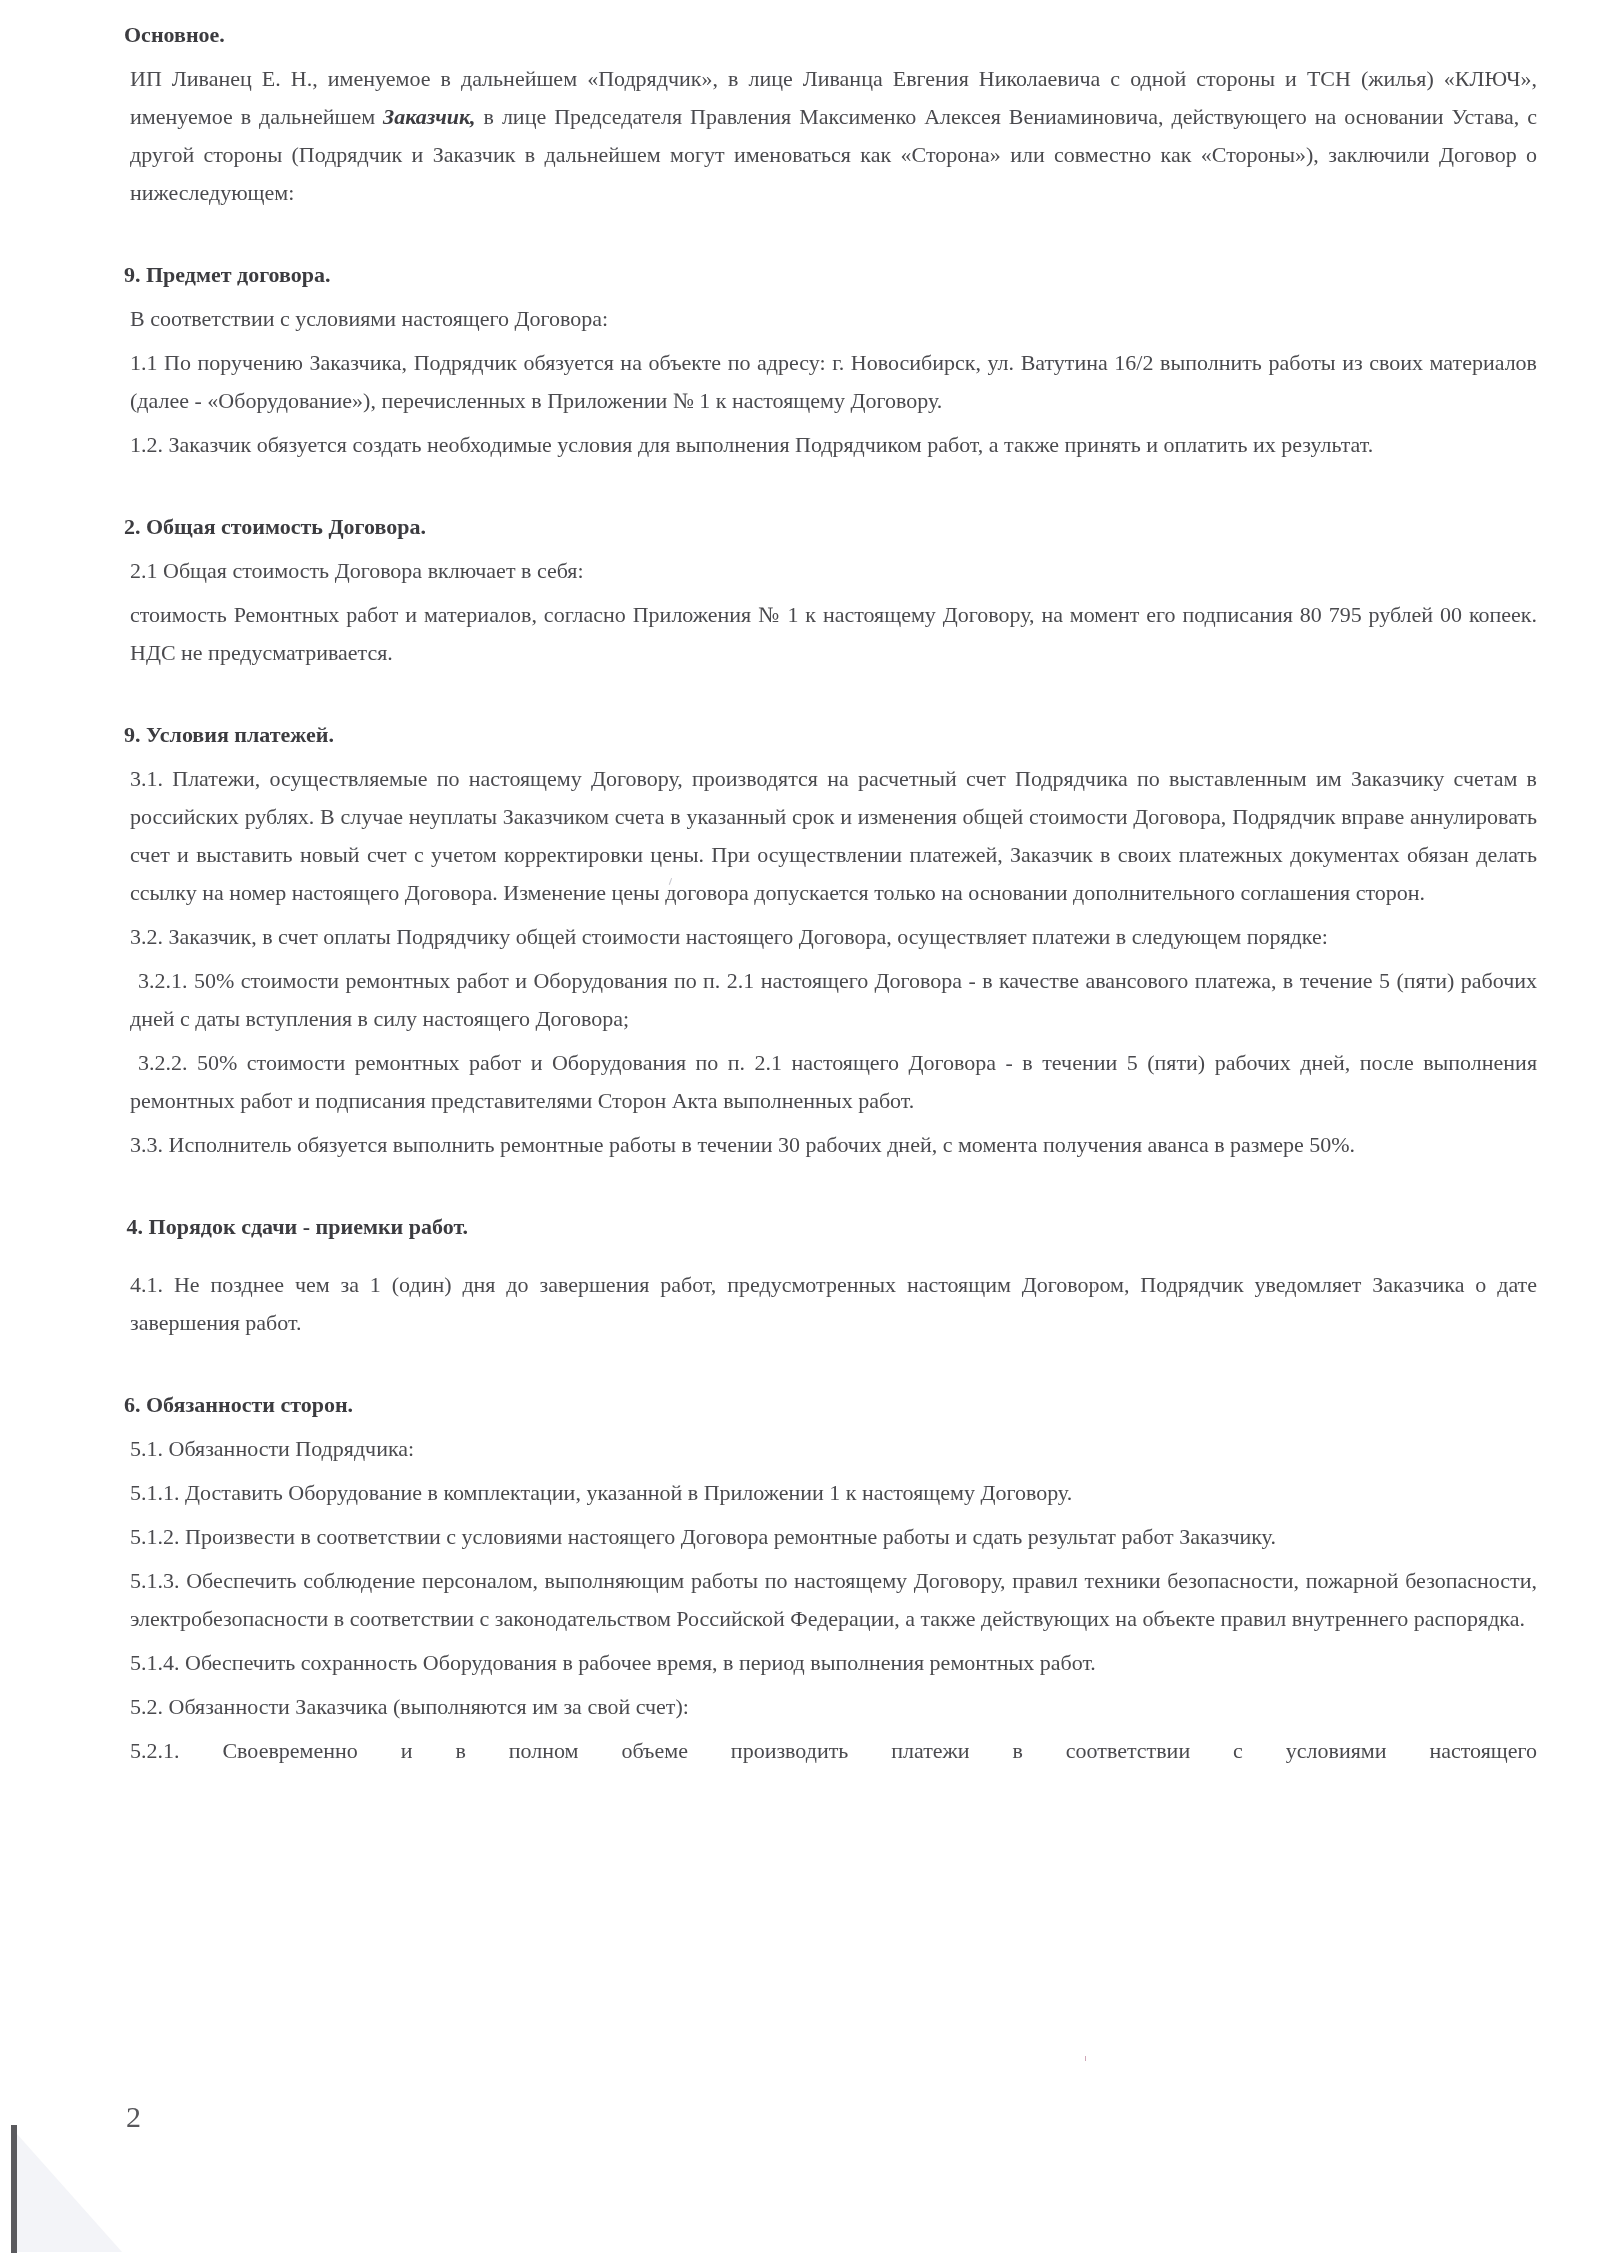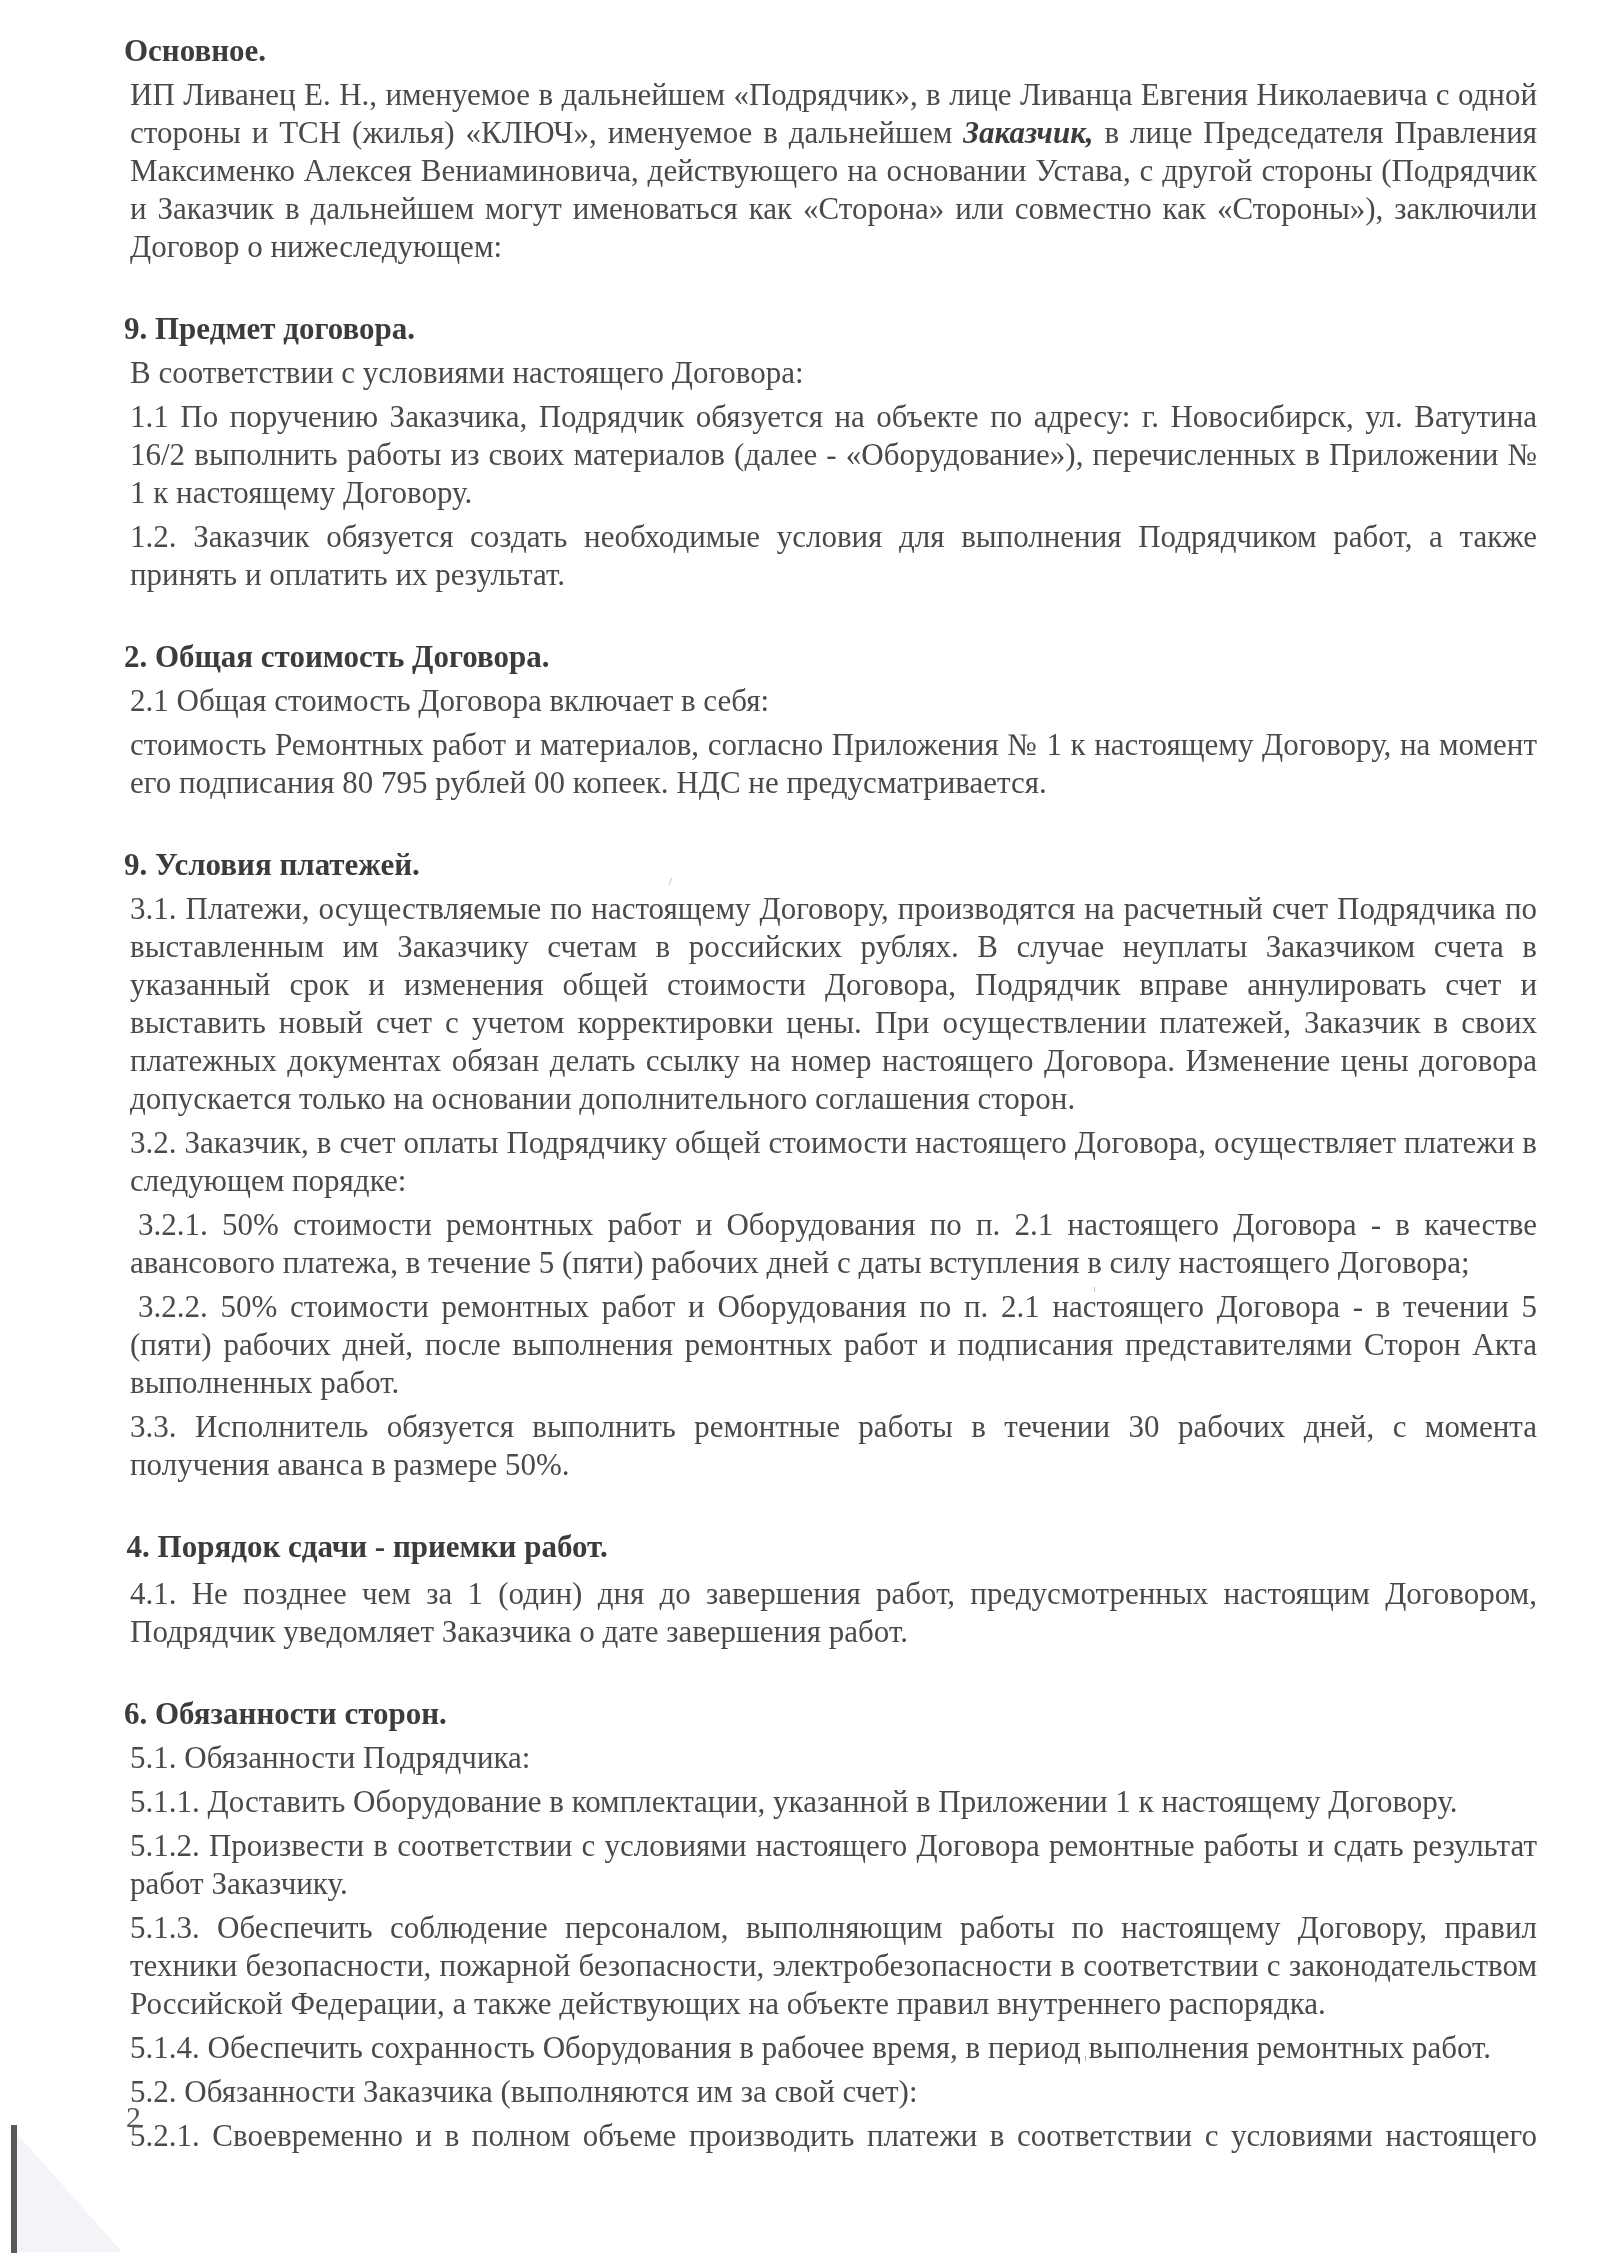--- a/index.html
+++ b/index.html
@@ -2,22 +2,22 @@
 <html style="font-size:10.5px"><head>
 <meta charset="utf-8">
 <style>
   html, body { margin:0; padding:0; }
   body {
     width:1620px; height:2261px; background:#ffffff; position:relative; overflow:hidden;
     font-family:"Liberation Serif", "DejaVu Serif", serif;
     color:#4a4a4e;
   }
   .page {
-    position:absolute; left:124px; top:32px; width:1419px;
-    font-size:31px; line-height:38px;
+    position:absolute; left:124px; top:16px; width:1419px;
+    font-size:22px; line-height:38px;
   }
   .p { margin:6px; text-align:justify; text-align-last:left; }
   .h { margin:0; font-weight:bold; color:#3c3c40; }
   .gap { height:38px; }
   .ind1 { padding-left:8px; }
   .ind-h { padding-left:2.6px; }
   .bi { font-weight:bold; font-style:italic; color:#3c3c40; }
   .pagenum { position:absolute; left:126px; top:2100px; font-size:30px; color:#58585c; }
   .fold-line { position:absolute; left:11.2px; top:2125px; width:6px; height:128px; background:#5a5a5e; }
   .fold-tri { position:absolute; left:17px; top:2134px; width:0; height:0;
@@ -44,21 +44,21 @@
 
   <div class="gap"></div>
   <p class="h" style="margin-bottom:4px">9. Условия платежей.</p>
   <p class="p">3.1. Платежи, осуществляемые по настоящему Договору, производятся на расчетный счет Подрядчика по выставленным им Заказчику счетам в российских рублях. В случае неуплаты Заказчиком счета в указанный срок и изменения общей стоимости Договора, Подрядчик вправе аннулировать счет и выставить новый счет с учетом корректировки цены. При осуществлении платежей, Заказчик в своих платежных документах обязан делать ссылку на номер настоящего Договора. Изменение цены договора допускается только на основании дополнительного соглашения сторон.</p>
   <p class="p">3.2. Заказчик, в счет оплаты Подрядчику общей стоимости настоящего Договора, осуществляет платежи в следующем порядке:</p>
   <p class="p ind1" style="padding-left:0;text-indent:8px">3.2.1. 50% стоимости ремонтных работ и Оборудования по п. 2.1 настоящего Договора - в качестве авансового платежа, в течение 5 (пяти) рабочих дней с даты вступления в силу настоящего Договора;</p>
   <p class="p ind1" style="padding-left:0;text-indent:8px">3.2.2. 50% стоимости ремонтных работ и Оборудования по п. 2.1 настоящего Договора - в течении 5 (пяти) рабочих дней, после выполнения ремонтных работ и подписания представителями Сторон Акта выполненных работ.</p>
   <p class="p">3.3. Исполнитель обязуется выполнить ремонтные работы в течении 30 рабочих дней, с момента получения аванса в размере 50%.</p>
 
   <div class="gap"></div>
-  <p class="h ind-h" style="margin-bottom:9px">4. Порядок сдачи - приемки работ.</p>
+  <p class="h ind-h" style="margin-bottom:20px">4. Порядок сдачи - приемки работ.</p>
   <p class="p">4.1. Не позднее чем за 1 (один) дня до завершения работ, предусмотренных настоящим Договором, Подрядчик уведомляет Заказчика о дате завершения работ.</p>
 
   <div class="gap"></div>
   <p class="h">6. Обязанности сторон.</p>
   <p class="p">5.1. Обязанности Подрядчика:</p>
   <p class="p">5.1.1. Доставить Оборудование в комплектации, указанной в Приложении 1 к настоящему Договору.</p>
   <p class="p">5.1.2. Произвести в соответствии с условиями настоящего Договора ремонтные работы и сдать результат работ Заказчику.</p>
   <p class="p">5.1.3. Обеспечить соблюдение персоналом, выполняющим работы по настоящему Договору, правил техники безопасности, пожарной безопасности, электробезопасности в соответствии с законодательством Российской Федерации, а также действующих на объекте правил внутреннего распорядка.</p>
   <p class="p">5.1.4. Обеспечить сохранность Оборудования в рабочее время, в период выполнения ремонтных работ.</p>
   <p class="p">5.2. Обязанности Заказчика (выполняются им за свой счет):</p>

